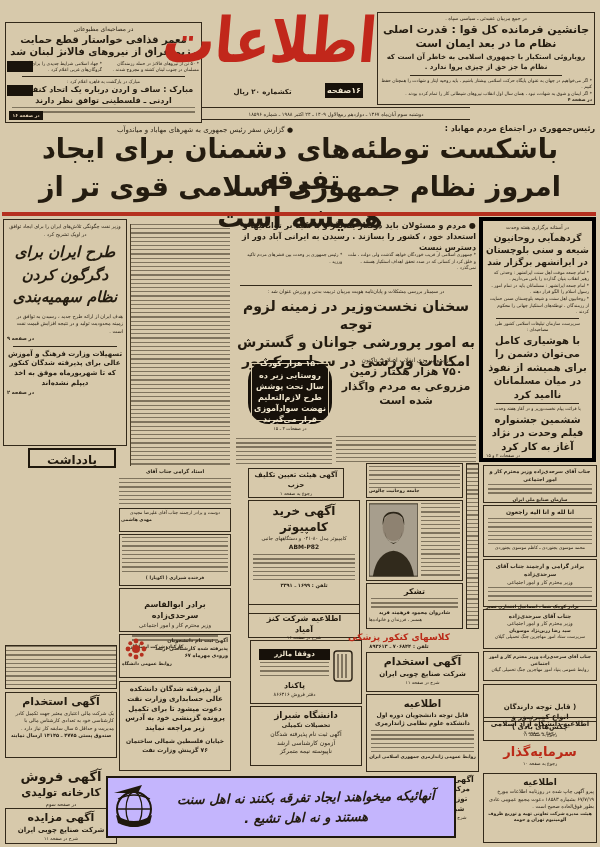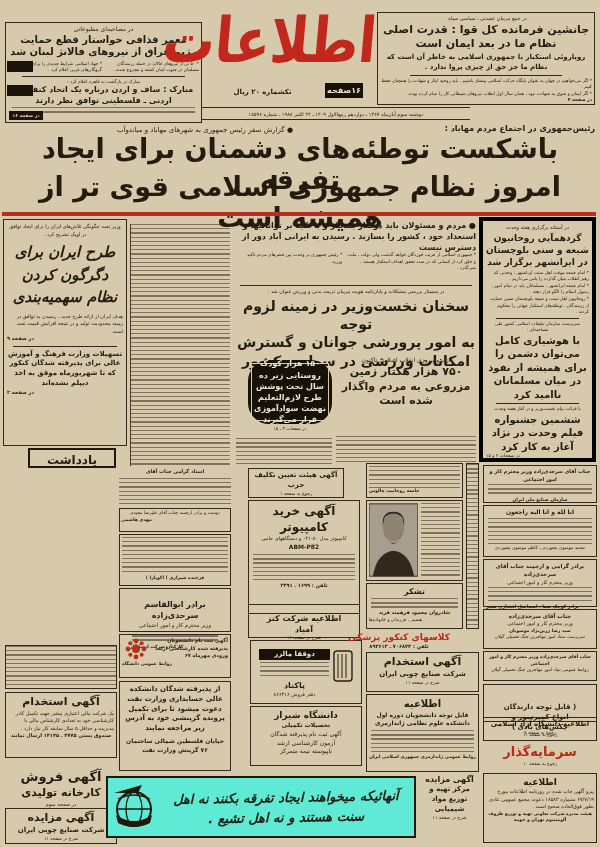--- a/index.html
+++ b/index.html
@@ -319,21 +319,21 @@
     <div class="f4 bold c">هیئت مدیره شرکت تعاونی تهیه و توزیع ظروف آلومینیوم تهران و حومه</div>
   </div>
   <div class="abs c" style="left:420px;top:772px;width:59px;height:71px;padding:2px;box-sizing:border-box;">
     <div class="f8 bold">آگهی مزایده</div>
     <div class="f7 bold">مرکز تهیه و</div>
     <div class="f7 bold">توزیع مواد</div>
     <div class="f7 bold">شیمیایی</div>
     <div class="f4">شرح در صفحه ۱۱</div>
   </div>
 
-  <div class="abs b2" style="left:106px;top:776px;width:310px;height:62px;padding:4px;background:#5eead4;">
+  <div class="abs b2" style="left:106px;top:776px;width:350px;height:62px;padding:4px;background:#c4b5fd;">
     <div style="display:flex;align-items:center;gap:6px;height:100%;">
       <div class="bold" style="flex:1;font-size:13px;line-height:1.5;font-style:italic;transform:rotate(-1deg);text-align:center;">آنهائیکه میخواهند ایجاد تفرقه بکنند نه اهل سنت هستند و نه اهل تشیع .</div>
       <svg width="44" height="48" viewBox="0 0 44 48">
         <circle cx="22" cy="26" r="17" fill="none" stroke="#1f180d" stroke-width="2"></circle>
         <ellipse cx="22" cy="26" rx="8" ry="17" fill="none" stroke="#1f180d" stroke-width="1.3"></ellipse>
         <line x1="5" y1="26" x2="39" y2="26" stroke="#1f180d" stroke-width="1.3"></line>
         <path d="M6 16 Q22 8 38 16" fill="none" stroke="#1f180d" stroke-width="1.3"></path>
         <path d="M2 10 L30 2 L26 10 Z" fill="#1f180d"></path>
         <path d="M4 32 Q22 44 40 32 L38 40 Q22 48 6 40 Z" fill="#1f180d"></path>
       </svg>

